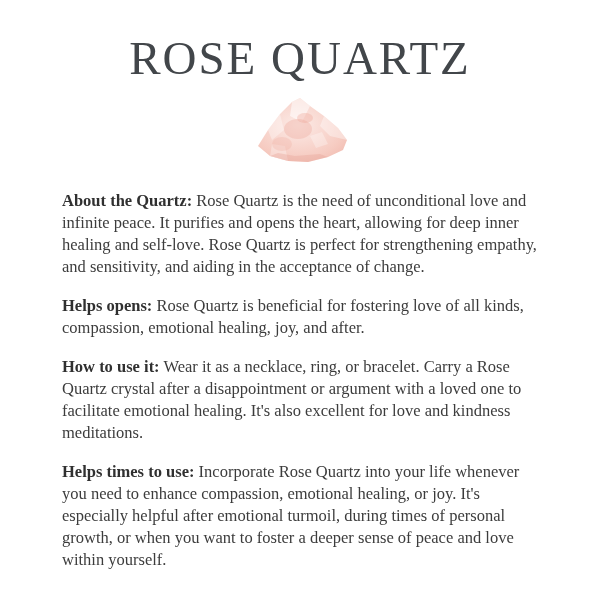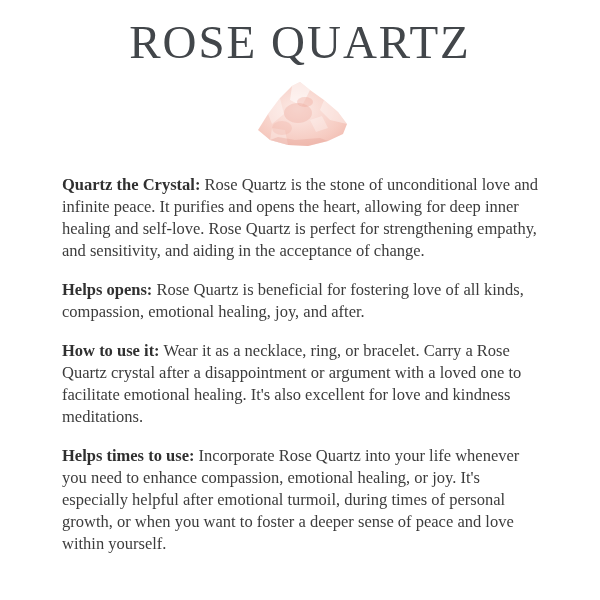--- a/index.html
+++ b/index.html
@@ -11,21 +11,21 @@
     position: relative;
     width: 600px;
     height: 600px;
     background: #ffffff;
     font-family: "Liberation Serif", serif;
     color: #3c3c3c;
     overflow: hidden;
   }
   .title {
     margin: 0;
-    padding-top: 16px;
+    padding-top: 32px;
     text-align: center;
     font-size: 47px;
     font-weight: 400;
     letter-spacing: 2px;
     color: #42464a;
     line-height: 52px;
   }
   .crystal-wrap {
     width: 100%;
     text-align: center;
@@ -75,19 +75,19 @@
       <polygon points="18,34 30,18 34,34 22,44" fill="#ffffff" opacity="0.35"></polygon>
       <ellipse cx="48" cy="33" rx="14" ry="10" fill="#efb0a4" opacity="0.42"></ellipse>
       <ellipse cx="55" cy="22" rx="8" ry="5" fill="#eda496" opacity="0.35"></ellipse>
       <ellipse cx="32" cy="48" rx="10" ry="7" fill="#eeb0a5" opacity="0.32"></ellipse>
       <path d="M 20 60 L 38 65 L 58 66 L 78 61 L 70 58 L 45 60 L 28 57 Z" fill="#e5a094" opacity="0.35"></path>
       <polygon points="60,40 72,36 78,48 66,52" fill="#ffffff" opacity="0.3"></polygon>
     </svg>
   </div>
 
   <div class="content">
-    <p><strong>Quartz the Crystal:</strong> <span>Rose Quartz is the stone of unconditional love and infinite peace. It purifies and opens the heart, allowing for deep inner healing and self-love. Rose Quartz is perfect for strengthening empathy, and sensitivity, and aiding in the acceptance of change.</span></p>
+    <p><strong>About the Quartz:</strong> <span>Rose Quartz is the need of unconditional love and infinite peace. It purifies and opens the heart, allowing for deep inner healing and self-love. Rose Quartz is perfect for strengthening empathy, and sensitivity, and aiding in the acceptance of change.</span></p>
     <p><strong>Helps opens:</strong> <span>Rose Quartz is beneficial for fostering love of all kinds, compassion, emotional healing, joy, and after.</span></p>
     <p><strong>How to use it:</strong> <span>Wear it as a necklace, ring, or bracelet. Carry a Rose Quartz crystal after a disappointment or argument with a loved one to facilitate emotional healing. It's also excellent for love and kindness meditations.</span></p>
     <p><strong>Helps times to use:</strong> <span>Incorporate Rose Quartz into your life whenever you need to enhance compassion, emotional healing, or joy. It's especially helpful after emotional turmoil, during times of personal growth, or when you want to foster a deeper sense of peace and love within yourself.</span></p>
   </div>
 
 </div>
 
 </body></html>

